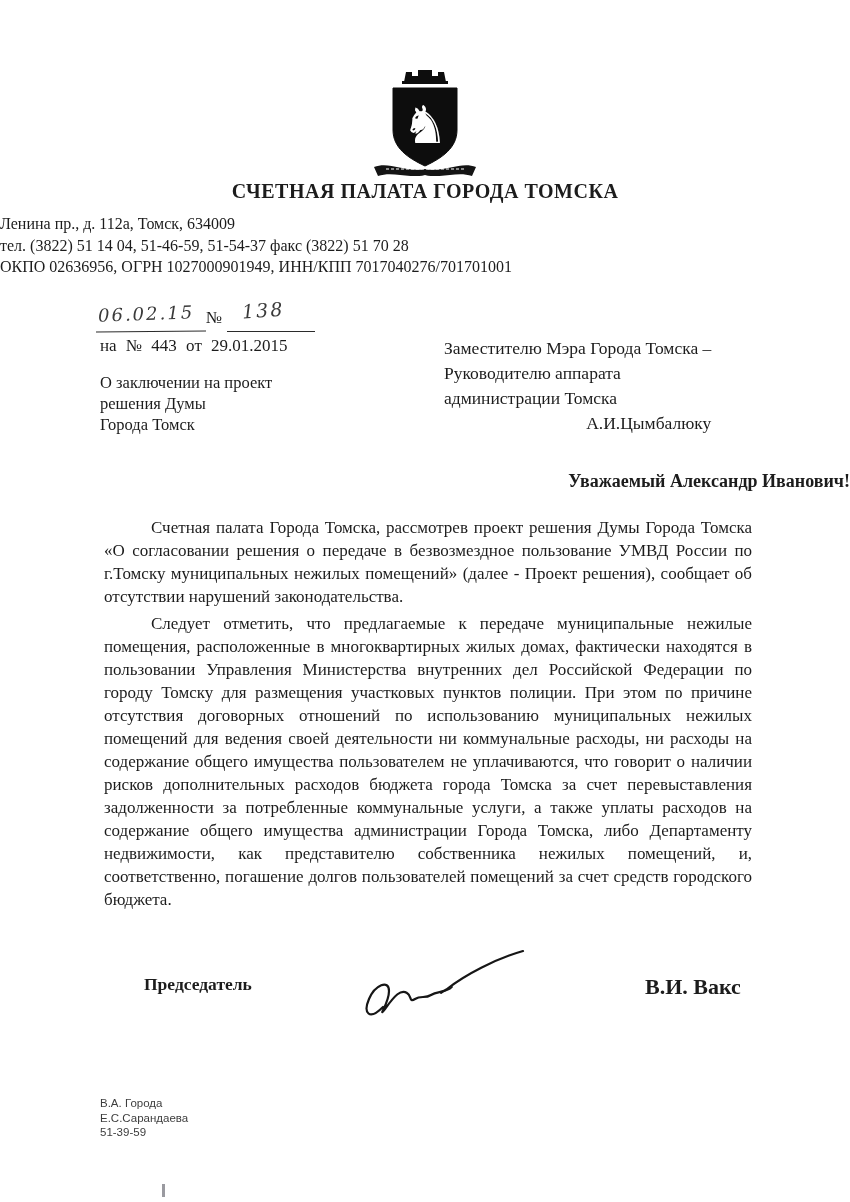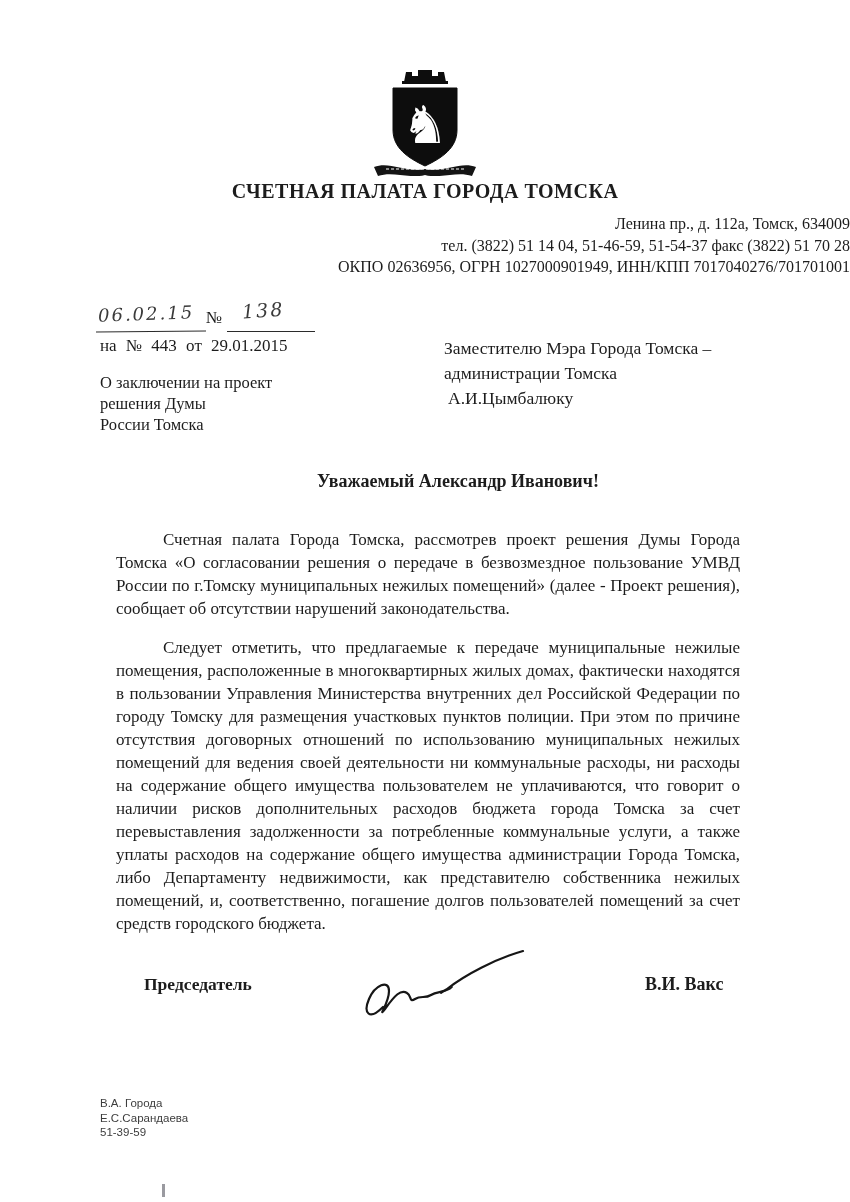--- a/index.html
+++ b/index.html
@@ -11,45 +11,45 @@
     font-family:"Liberation Serif", serif;
     color:#1c1c1c;
     overflow:hidden;
   }
   
   .emblem{position:absolute;top:66px;left:50%;transform:translateX(-50%);width:130px;height:110px;}
   .org-name{
     position:absolute;top:180px;left:0;width:100%;
     text-align:center;font-weight:bold;font-size:20px;letter-spacing:.5px;
   }
-  .addr{position:absolute;top:213px;left:0;width:100%;text-align:right;font-size:16px;line-height:21.5px;}
+  .addr{position:absolute;top:213px;left:0;width:100%;text-align:left;font-size:16px;line-height:21.5px;}
   .addr .email-link{text-decoration:underline;}
   
   .hw{font-family:"DejaVu Serif", serif;font-style:italic;color:#3a3a3a;letter-spacing:2px;}
   .hw-date{position:absolute;left:98px;top:303px;font-size:18px;transform:rotate(-2deg);}
   .hw-num{position:absolute;left:242px;top:299px;font-size:19px;transform:rotate(-4deg);}
   .no-sign{position:absolute;left:206px;top:308px;font-size:17px;}
   .uline{position:absolute;height:0;border-bottom:1.5px solid #2b2b2b;}
   .uline1{left:96px;top:331px;width:110px;transform:rotate(-.6deg);}
   .uline2{left:227px;top:331px;width:88px;}
   .in-ref{position:absolute;left:100px;top:336px;font-size:17px;word-spacing:5px;}
   .subject{position:absolute;left:100px;top:372px;font-size:16.5px;line-height:21px;}
   .recipient{position:absolute;left:444px;top:336px;font-size:17.5px;line-height:25px;}
-  .recipient .r-last{padding-left:4px;}
+  .recipient .r-last{padding-left:4px;text-align:right;}
   
   .salutation{
     position:absolute;top:471px;left:0;width:100%;
-    text-align:center;padding-left:66px;box-sizing:border-box;
+    text-align:right;padding-left:66px;box-sizing:border-box;
     font-weight:bold;font-size:18px;
   }
   .body-text{position:absolute;left:100px;top:512px;width:656px;font-size:17px;line-height:23px;text-align:justify;}
-  .body-text p{margin:16px;text-indent:47px;font-family:Liberation Serif, serif;}
+  .body-text p{margin:4px;text-indent:47px;font-family:Liberation Serif, serif;}
   
   .sig-position{position:absolute;left:100px;top:974px;font-weight:bold;font-size:17.5px;margin-left:44px;}
-  .sig-name{position:absolute;left:645px;top:974px;font-weight:bold;font-size:18px;}
+  .sig-name{position:absolute;left:645px;top:974px;font-weight:bold;font-size:22px;}
   .sig-stroke{position:absolute;left:355px;top:943px;width:175px;height:85px;}
   
   .footer{position:absolute;left:100px;top:1096px;font-family:"Liberation Sans", sans-serif;font-size:11.5px;line-height:14.5px;color:#3d3d3d;}
   
   .artifact{position:absolute;left:162px;top:1184px;width:3px;height:13px;background:#9a9aa0;}
 </style>
 </head>
 <body>
 
 <div class="page">
@@ -82,25 +82,26 @@
   <span class="hw hw-date">06.02.15</span>
   <span class="no-sign">№</span>
   <span class="hw hw-num">138</span>
   <span class="uline uline1"></span>
   <span class="uline uline2"></span>
   <div class="in-ref">на № 443 от 29.01.2015</div>
 
   <div class="subject">
     <div>О заключении на проект</div>
     <div>решения  Думы</div>
-    <div>России Томска</div>
+    <div>Города Томск</div>
   </div>
 
   <div class="recipient">
     <div>Заместителю Мэра Города Томска –</div>
+    <div>Руководителю аппарата</div>
     <div>администрации Томска</div>
     <div class="r-last">А.И.Цымбалюку</div>
   </div>
 
   <div class="salutation">Уважаемый Александр Иванович!</div>
 
   <div class="body-text">
     <p>Счетная палата Города Томска, рассмотрев проект решения Думы Города Томска «О согласовании решения о передаче в безвозмездное пользование УМВД России по г.Томску муниципальных нежилых помещений» (далее - Проект решения), сообщает об отсутствии нарушений законодательства.</p>
     <p>Следует отметить, что предлагаемые к передаче муниципальные нежилые помещения, расположенные в многоквартирных жилых домах, фактически находятся в пользовании Управления Министерства внутренних дел Российской Федерации по городу Томску для размещения участковых пунктов полиции. При этом по причине отсутствия договорных отношений по использованию муниципальных нежилых помещений для ведения своей деятельности ни коммунальные расходы, ни расходы на содержание общего имущества пользователем не уплачиваются, что говорит о наличии рисков дополнительных расходов бюджета города Томска за счет перевыставления задолженности за потребленные коммунальные услуги, а также уплаты расходов на содержание общего имущества администрации Города Томска, либо Департаменту недвижимости, как представителю собственника нежилых помещений, и, соответственно, погашение долгов пользователей помещений за счет средств городского бюджета.</p>
   </div>

